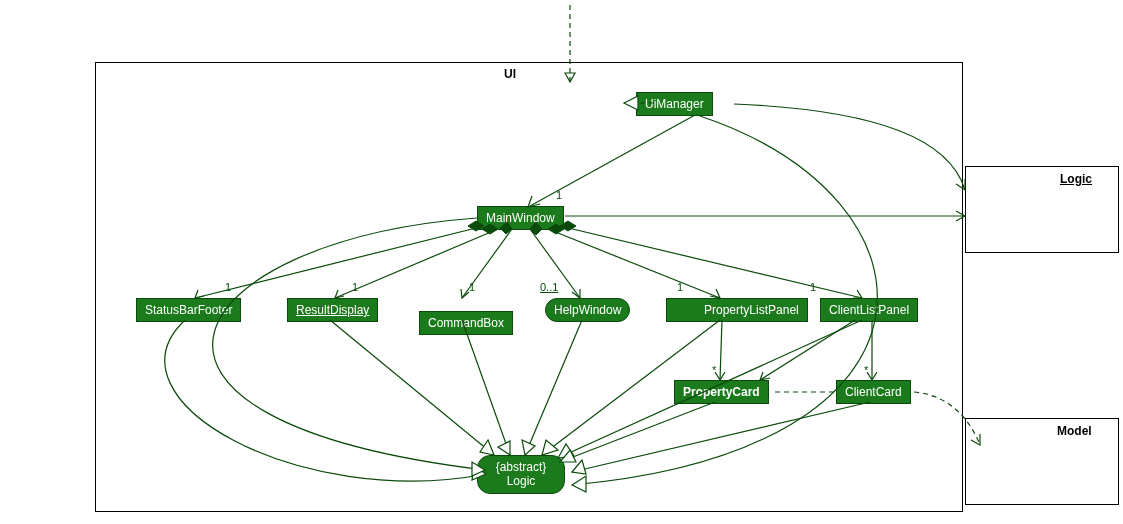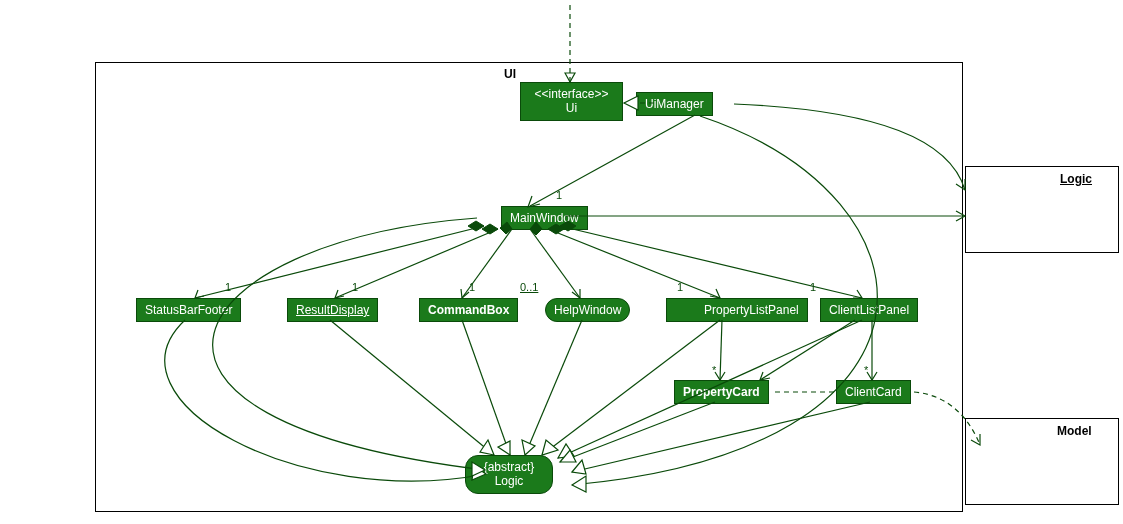--- a/index.html
+++ b/index.html
@@ -74,49 +74,45 @@
 
   <div class="package-box" style="left:95px; top:62px; width:866px; height:448px;"></div>
   <div class="package-label" style="left:504px; top:67px;">UI</div>
 
   <div class="package-box" style="left:965px; top:166px; width:152px; height:85px;"></div>
   <div class="package-label" style="left:1060px; top:172px;text-decoration:underline;">Logic</div>
 
   <div class="package-box" style="left:965px; top:418px; width:152px; height:85px;"></div>
   <div class="package-label" style="left:1057px; top:424px;">Model</div>
 
-  <div class="class-box" style="left:520px; top:82px; width:85px;">
-    <div>&lt;&lt;interface&gt;&gt;</div>
-    <div>Ui</div>
-  </div>
 
   <div class="class-box" style="left:636px; top:92px;">UiManager</div>
 
-  <div class="class-box" style="left:477px; top:206px;margin-left:24px;">MainWindow</div>
+  <div class="class-box" style="left:477px; top:206px;">MainWindow</div>
 
   <div class="class-box" style="left:136px; top:298px;">StatusBarFooter</div>
   <div class="class-box" style="left:287px; top:298px;text-decoration:underline;">ResultDisplay</div>
-  <div class="class-box" style="left:419px; top:298px;font-weight:bold;">CommandBox</div>
+  <div class="class-box" style="left:419px; top:311px;">CommandBox</div>
   <div class="class-box" style="left:545px; top:298px;border-radius:12px;">HelpWindow</div>
   <div class="class-box" style="left:666px; top:298px;padding-left:37px;">PropertyListPanel</div>
   <div class="class-box" style="left:820px; top:298px;">ClientListPanel</div>
 
   <div class="class-box" style="left:674px; top:380px;font-weight:bold;">PropertyCard</div>
   <div class="class-box" style="left:836px; top:380px;text-align:right;">ClientCard</div>
 
-  <div class="class-box" style="left:465px; top:455px; width:70px;border-radius:13px;">
+  <div class="class-box" style="left:477px; top:455px; width:70px;border-radius:13px;">
     <div>{abstract}</div>
     <div>Logic</div>
   </div>
 
   <div class="mult-label" style="left:556px; top:189px;">1</div>
   <div class="mult-label" style="left:225px; top:281px;">1</div>
   <div class="mult-label" style="left:352px; top:281px;">1</div>
   <div class="mult-label" style="left:469px; top:281px;">1</div>
-  <div class="mult-label" style="left:520px; top:281px;text-decoration:underline;">0..1</div>
+  <div class="mult-label" style="left:540px; top:281px;text-decoration:underline;">0..1</div>
   <div class="mult-label" style="left:677px; top:281px;">1</div>
   <div class="mult-label" style="left:810px; top:281px;">1</div>
   <div class="mult-label" style="left:712px; top:364px;">*</div>
   <div class="mult-label" style="left:864px; top:364px;">*</div>
 
   <svg width="1123" height="524">
 
     <path class="edge edge-dashed" d="M 570 5 L 570 82"></path>
     <polygon class="arrow-small" points="565,73 570,82 575,73" style="fill:none"></polygon>
 

